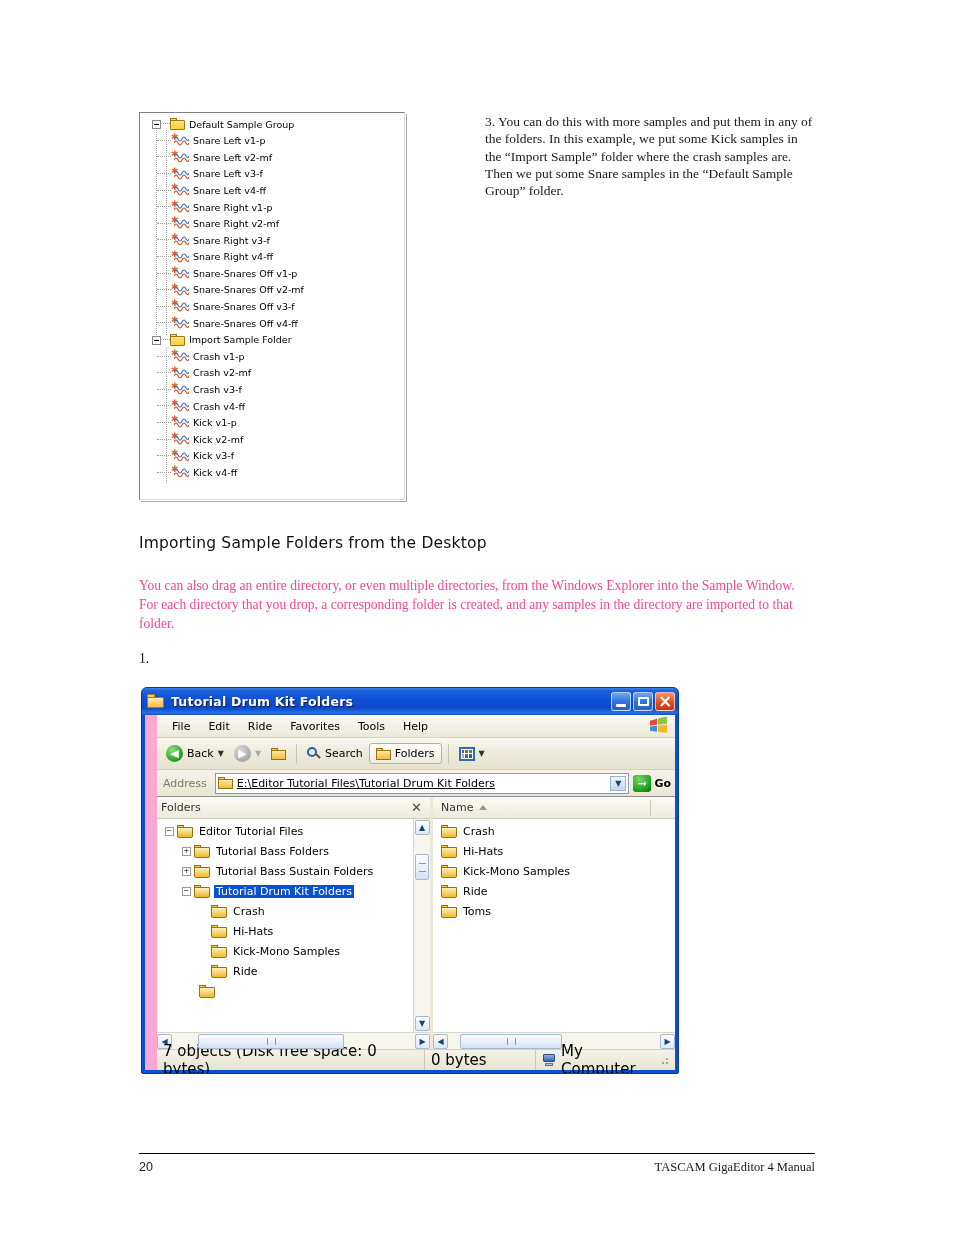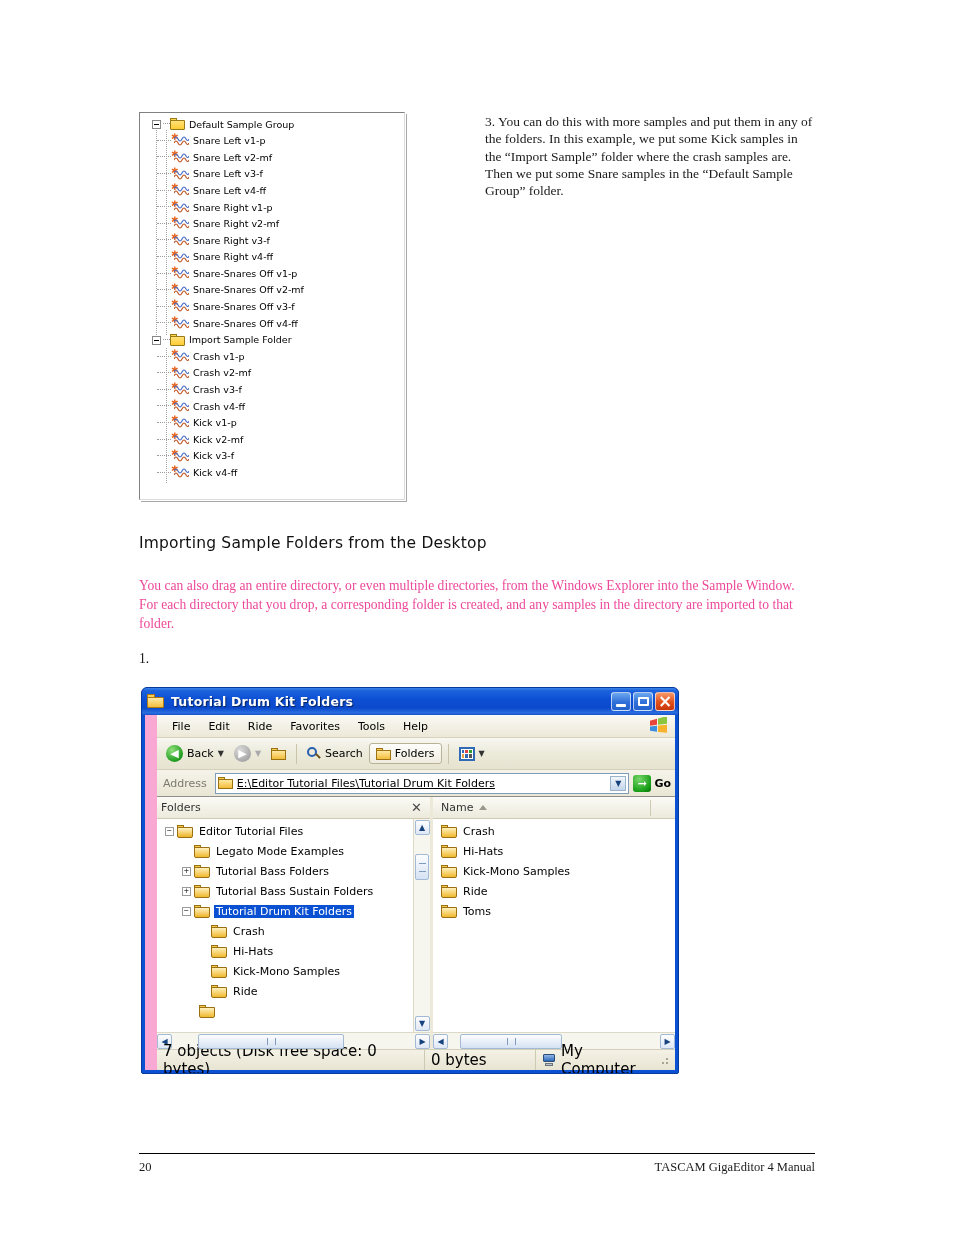--- a/index.html
+++ b/index.html
@@ -424,21 +424,21 @@
   .pc-icon .base { position:absolute; left:3px; bottom:0; width:8px; height:3px; background:#b9c2cc; border:1px solid #6b7680; box-sizing:border-box;}
   .grip { margin-left:auto; width:12px; height:12px; position:relative; }
   .grip i { position:absolute; width:2px;height:2px;background:#a9a48d; }
 
   
   #footer-rule {
     position:absolute; left:139px; top:1153px; width:676px; height:1px; background:#000;
   }
   #footer-pageno {
     position:absolute; left:139px; top:1160px;
-    font-family:Liberation Serif, serif; font-size:12.5px; color:#1a1a1a;
+    font-family:Liberation Sans, sans-serif; font-size:12.5px; color:#1a1a1a;
   }
   #footer-manual {
     position:absolute; right:139px; top:1160px;
     font-family:"Liberation Serif", serif; font-size:12.5px; color:#1a1a1a;
   }
 </style>
 </head>
 <body>
 
 <div id="sample-tree-window">
@@ -828,29 +828,20 @@
                 <span style="width: 6px; flex: 0 0 auto;"></span>
                 <span class="exp-box">−</span>
                 <span class="ex-folder open">
                   <span class="ft"></span>
                   <span class="fb"></span>
                 </span>
                 <span class="lbl">Editor Tutorial Files</span>
               </div>
               <div class="ex-row">
                 <span style="width: 23px; flex: 0 0 auto;"></span>
-                <span style="width: 12px; flex: 0 0 auto;"></span>
-                <span class="ex-folder">
-                  <span class="ft"></span>
-                  <span class="fb"></span>
-                </span>
-                <span class="lbl">Legato Mode Examples</span>
-              </div>
-              <div class="ex-row">
-                <span style="width: 23px; flex: 0 0 auto;"></span>
                 <span class="exp-box">+</span>
                 <span class="ex-folder">
                   <span class="ft"></span>
                   <span class="fb"></span>
                 </span>
                 <span class="lbl">Tutorial Bass Folders</span>
               </div>
               <div class="ex-row">
                 <span style="width: 23px; flex: 0 0 auto;"></span>
                 <span class="exp-box">+</span>

